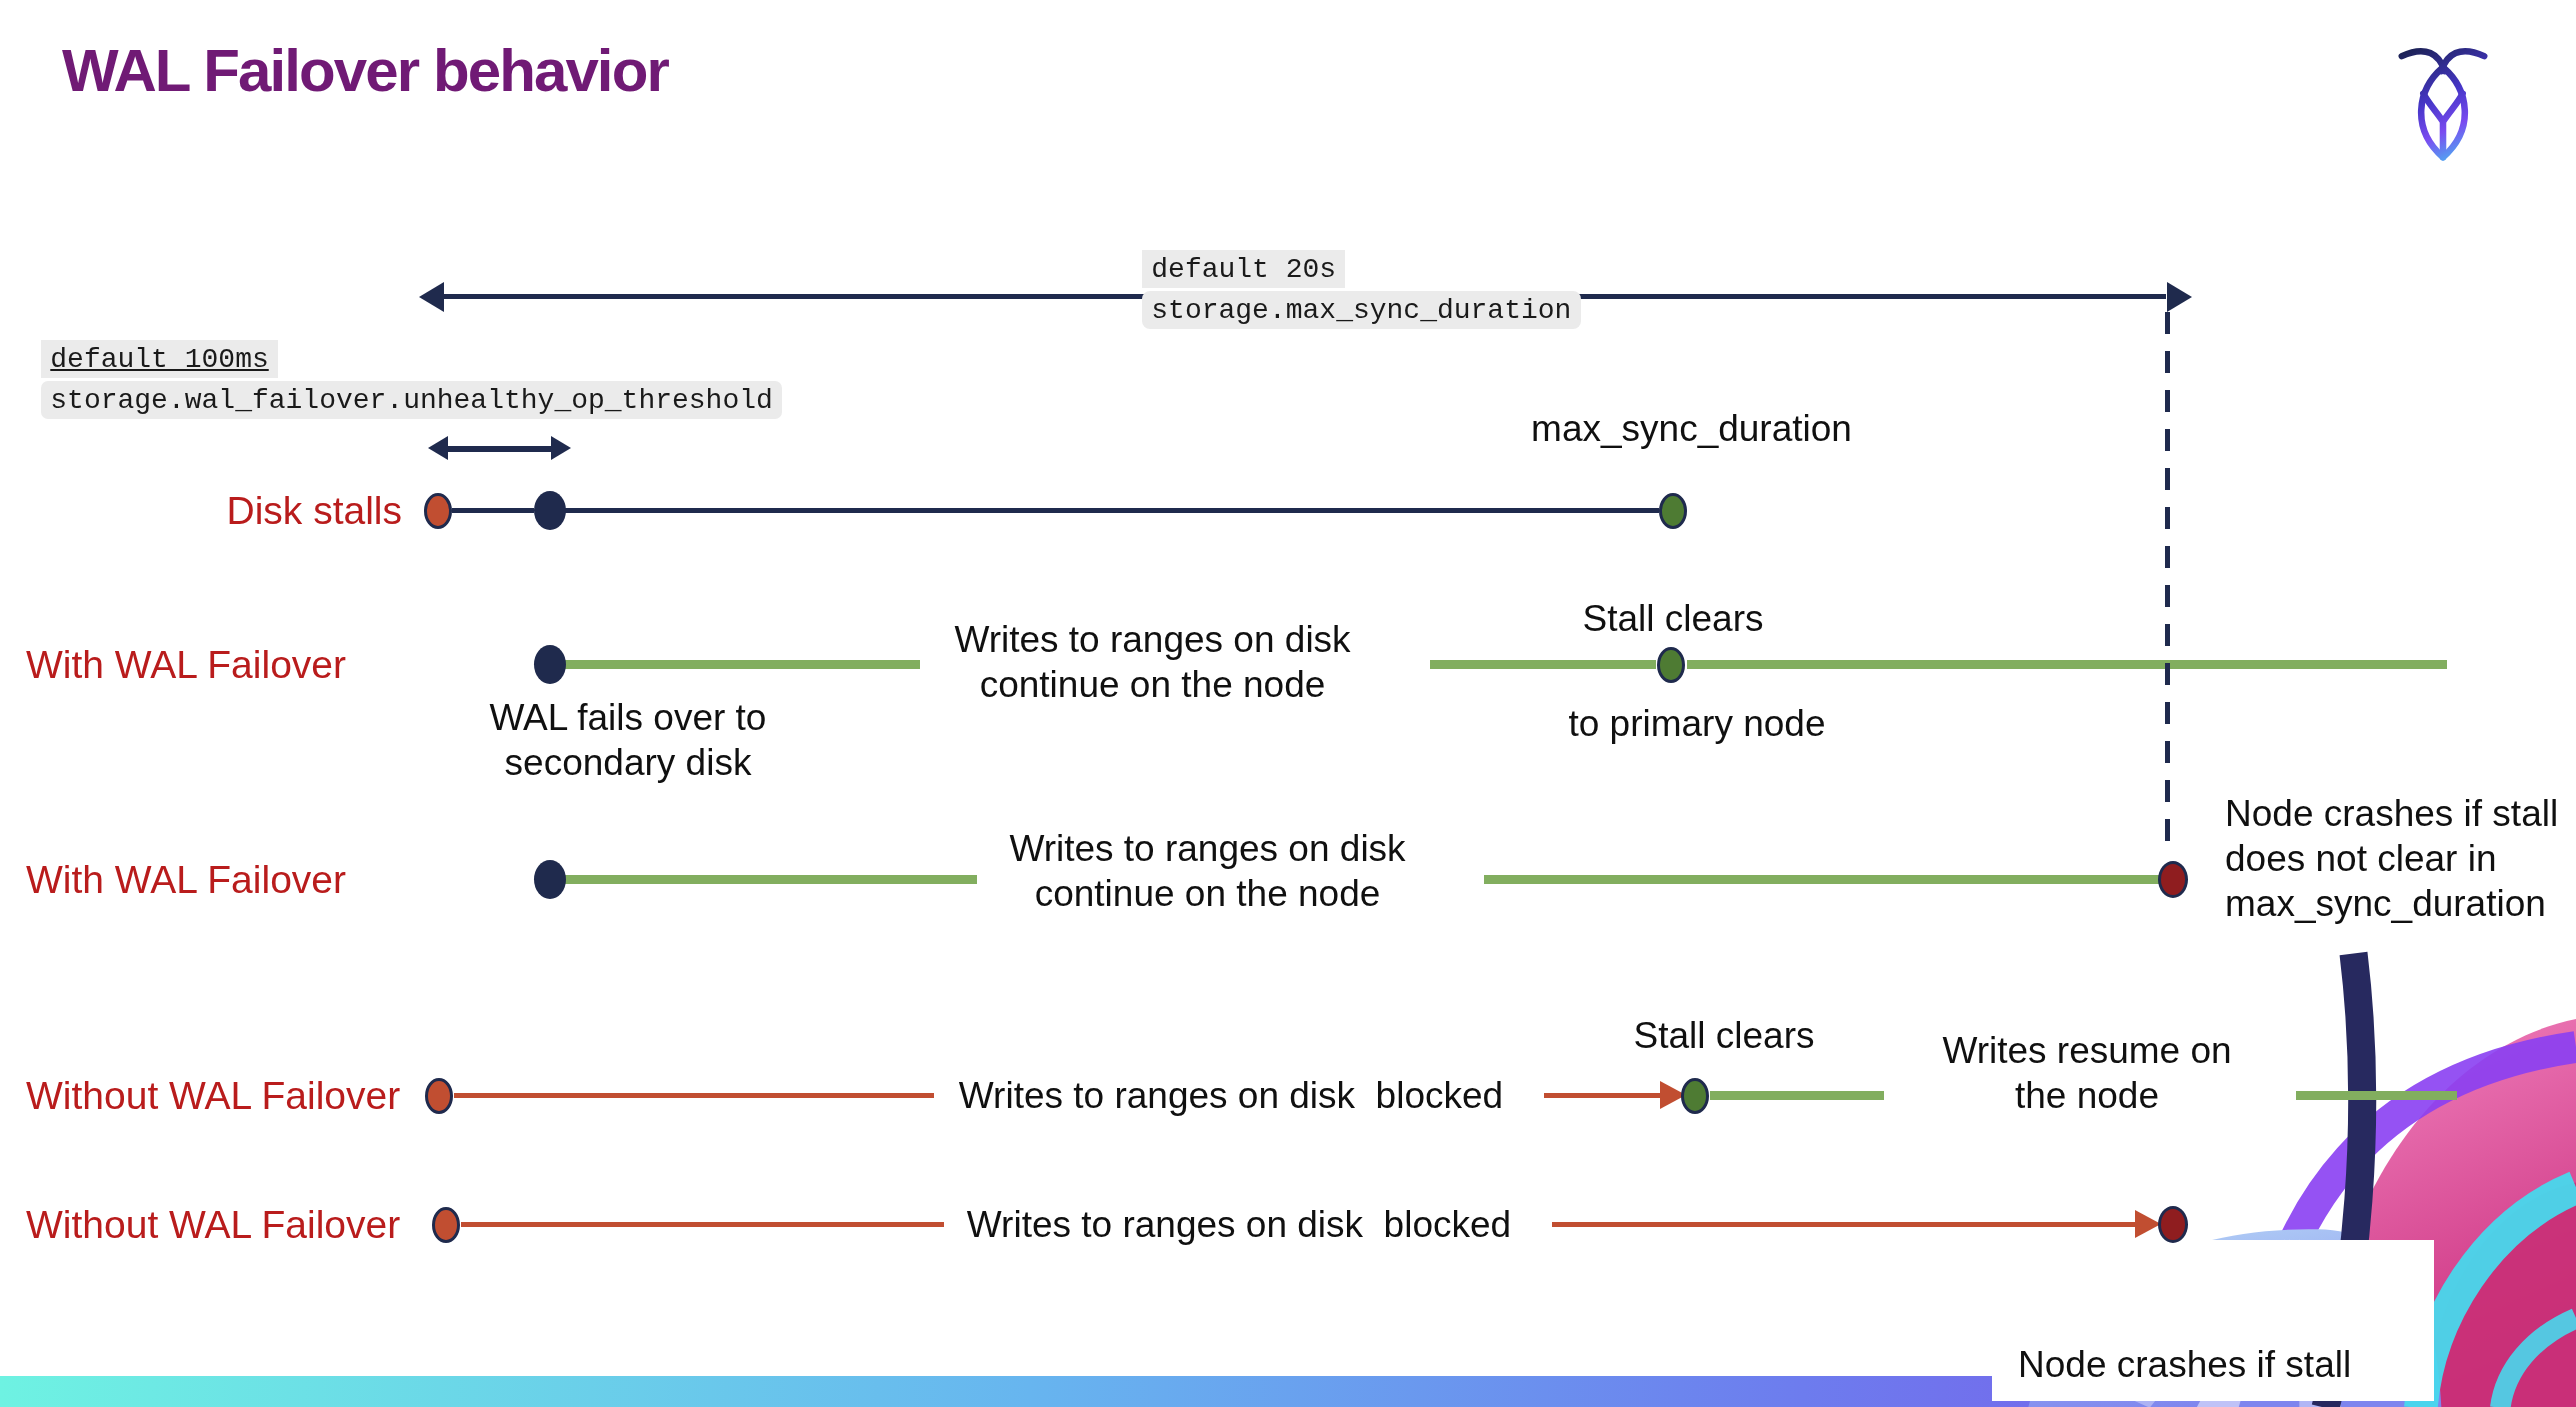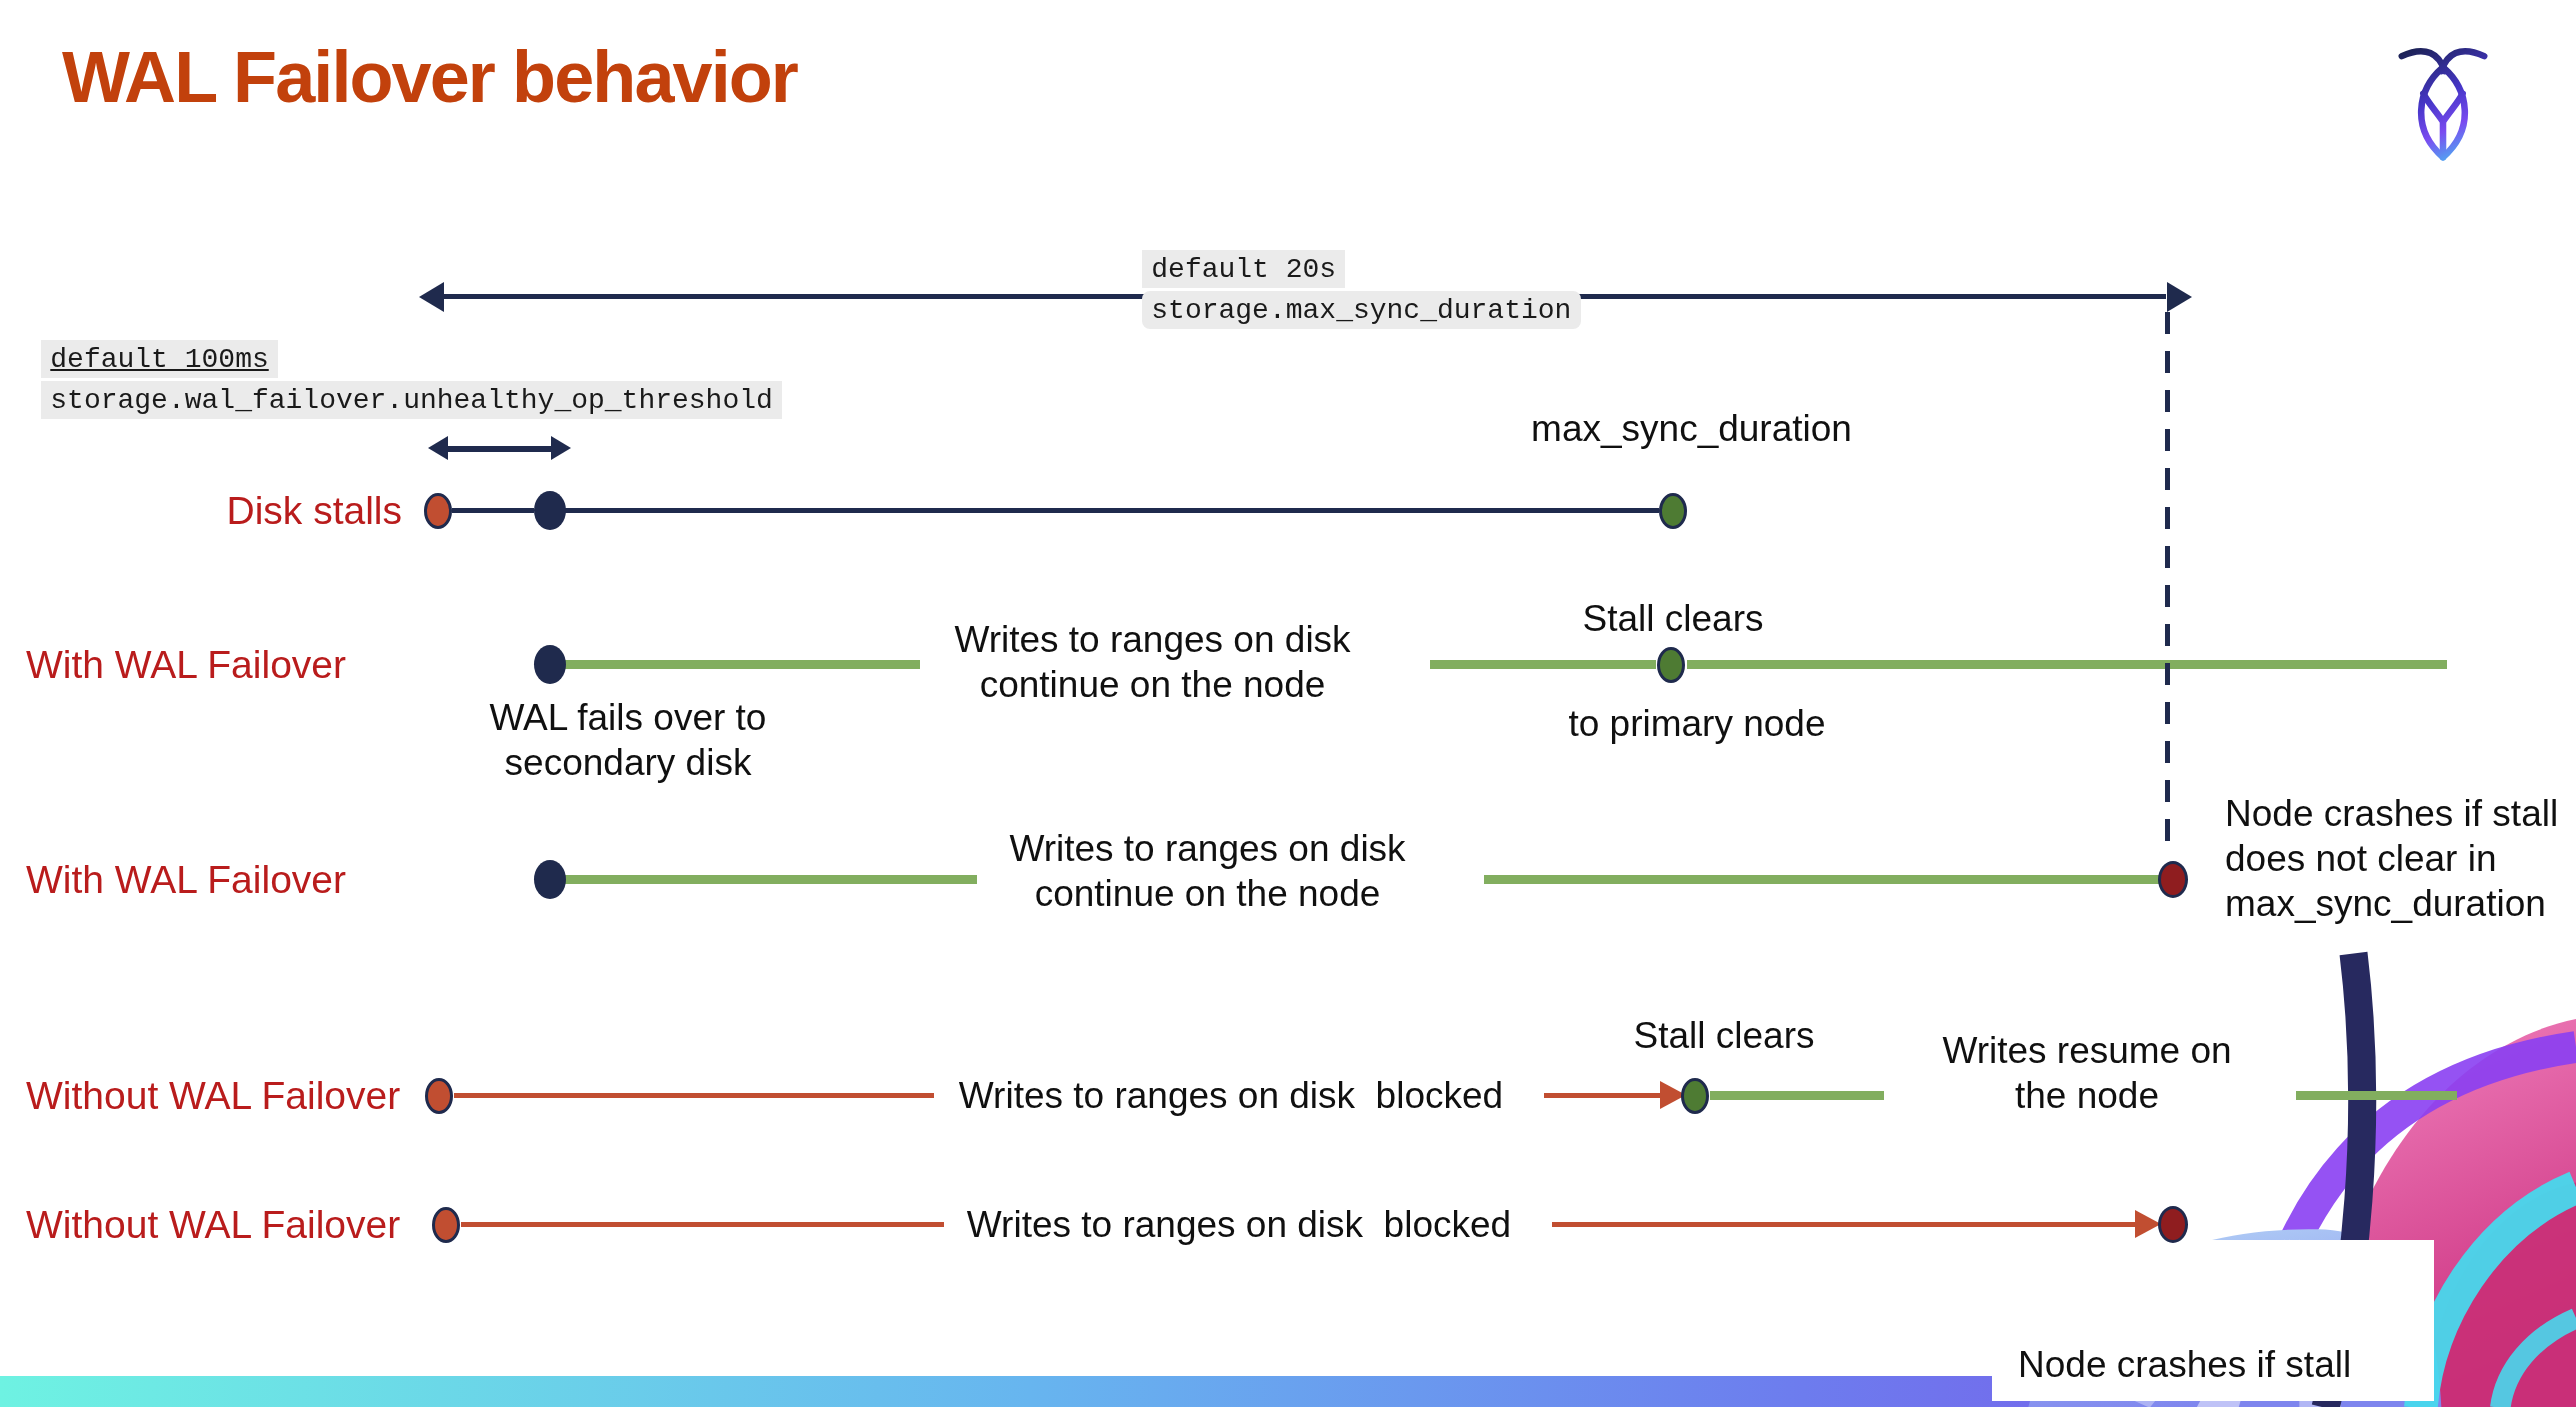--- a/index.html
+++ b/index.html
@@ -1,22 +1,22 @@
 <!DOCTYPE html>
 <html style="font-size:15px"><head>
 <meta charset="utf-8">
 <style>
   html,body{margin:0;padding:0;background:#ffffff;}
   #canvas{
     position:relative;width:2576px;height:1408px;overflow:hidden;
     font-family:"Liberation Sans", sans-serif;background:#ffffff;
   }
   .title{
-    position:absolute;left:62px;top:36px;font-size:72px;font-weight:700;
-    letter-spacing:-1.9px;color:#c2410c;
+    position:absolute;left:62px;top:36px;font-size:60px;font-weight:700;
+    letter-spacing:-1.9px;color:#701a75;
   }
   .mono{
     position:absolute;font-family:"Liberation Mono", monospace;font-size:28px;
     background:#ebebeb;color:#1a1a1a;padding:3.7px 9.3px;white-space:pre;z-index:4;
   }
   .rowlabel{
     position:absolute;font-size:39px;color:#b91c1c;z-index:4;line-height:47px;
   }
   .note{
     position:absolute;font-size:37px;line-height:45px;color:#101010;
@@ -107,21 +107,21 @@
     <path d="M706,430 C660,450 630,485 625,526" stroke="#48d8ec" stroke-width="22" fill="none" opacity="0.9"></path>
   </svg>
 
   <div class="line navy-line" style="left:439px;top:294px;width:1727px;"></div>
   <div class="tri nleft" style="left:419px;top:282px;"></div>
   <div class="tri nright" style="left:2167px;top:282px;"></div>
   <div class="mono" style="left:1142px;top:250px;text-align:center;">default 20s</div>
   <div class="mono" style="left:1142px;top:291px;border-radius:8px;">storage.max_sync_duration</div>
 
   <div class="mono" style="left:41px;top:340px;text-decoration:underline;">default 100ms</div>
-  <div class="mono" style="left:41px;top:381px;">storage.wal_failover.unhealthy_op_threshold</div>
+  <div class="mono" style="left:41px;top:381px;border-radius:7px;">storage.wal_failover.unhealthy_op_threshold</div>
   <div class="line navy-line" style="left:445px;top:446px;width:110px;height:5.6px;"></div>
   <div class="tri sleft" style="left:428px;top:436px;"></div>
   <div class="tri sright" style="left:551px;top:436px;"></div>
 
   <div class="rowlabel" style="left:122px;top:487px;width:280px;text-align:right;">Disk stalls</div>
   <div class="dot red" style="left:424px;top:493px;"></div>
   <div class="line navy-line" style="left:452px;top:508px;width:82px;"></div>
   <div class="dot navy" style="left:534px;top:491px;"></div>
   <div class="line navy-line" style="left:565px;top:508px;width:1094px;"></div>
   <div class="dot green" style="left:1659px;top:493px;"></div>

